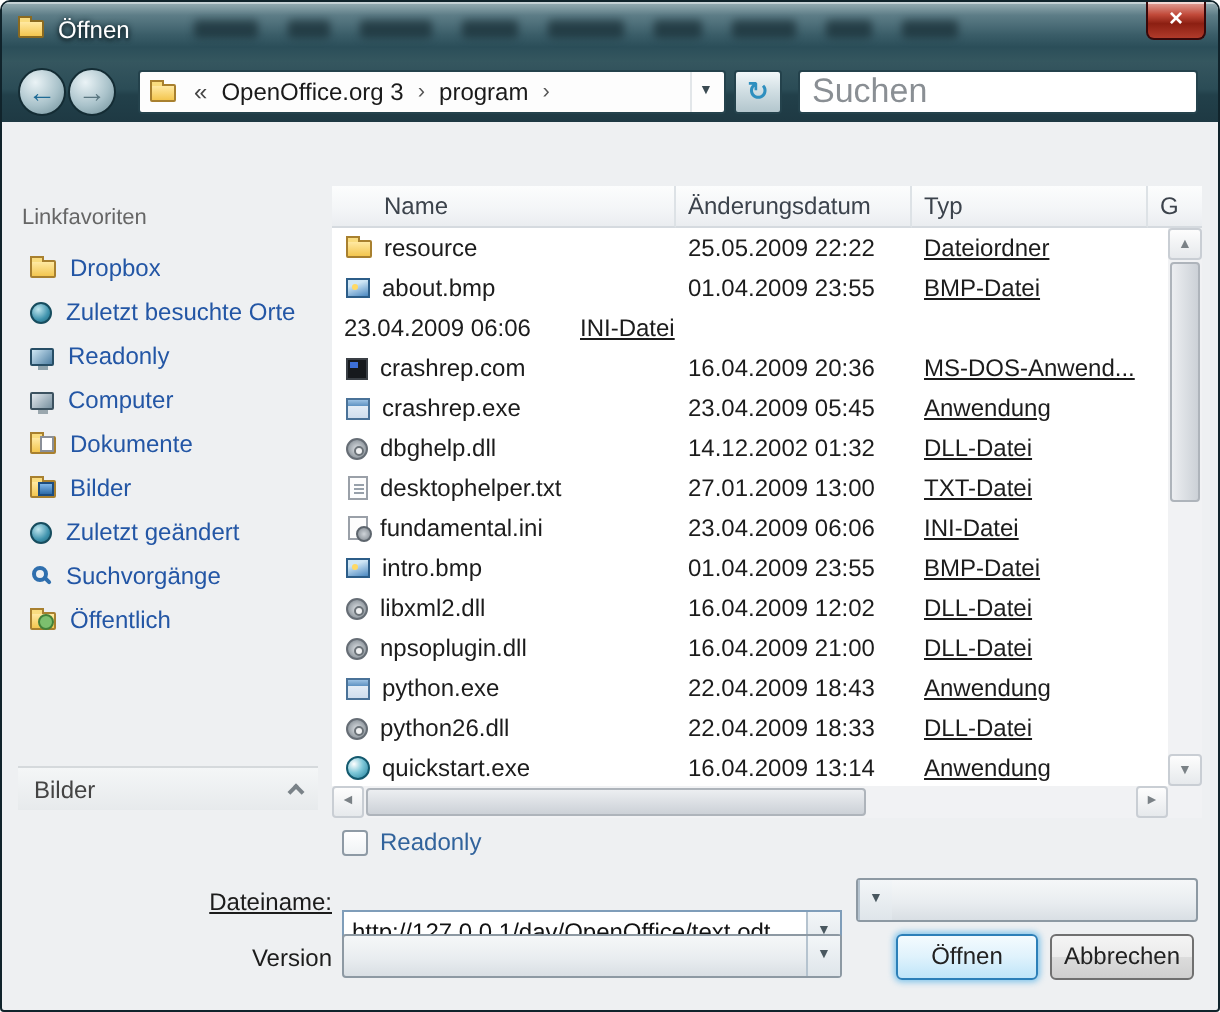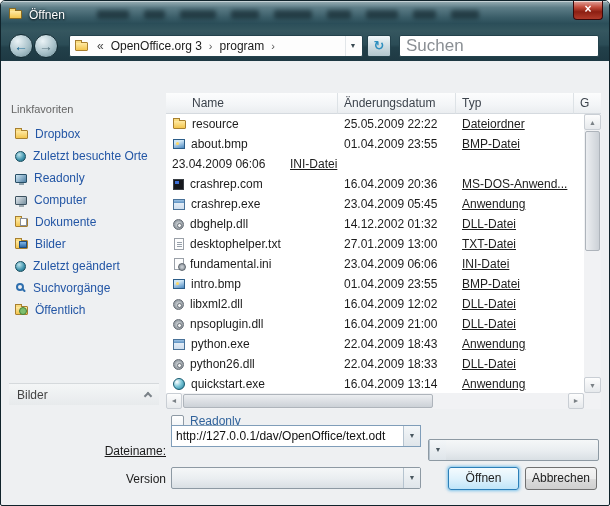--- a/index.html
+++ b/index.html
@@ -127,21 +127,21 @@
   .hthumb{position:absolute;top:1px;bottom:1px;left:17px;width:250px;border:1px solid #aeb4bb;border-radius:2px;background:linear-gradient(180deg,#eceef1,#ccd1d7);cursor:pointer;}
   .corner{position:absolute;right:0;bottom:0;width:17px;height:16px;background:#f1f2f4;}
 
   
   .readonly-row{position:absolute;left:170px;top:413px;display:flex;align-items:center;gap:6px;}
   .checkbox{width:13px;height:13px;border:1px solid #8e9aa5;background:linear-gradient(#fff,#f0f3f5);border-radius:2px;cursor:pointer;}
   .readonly-lbl{font-size:12px;color:#31639c;cursor:pointer;}
   .flabel{position:absolute;left:8px;width:157px;text-align:right;font-size:12px;color:#1c1c1c;}
   .lab-filename{top:443px;text-decoration:underline;}
   .lab-version{top:471px;}
-  .combo-edit{position:absolute;left:170px;top:424px;width:250px;height:22px;border:1px solid #7f9db9;background:#fff;display:flex;}
+  .combo-edit{position:absolute;left:170px;top:454px;width:250px;height:22px;border:1px solid #7f9db9;background:#fff;display:flex;}
   .combo-edit input{flex:1;border:none;outline:none;font-size:12px;padding:0 4px;color:#111;}
   .combo-arrow{width:17px;border-left:1px solid #b5c3cf;background:linear-gradient(180deg,#f3f6f8,#dfe5ea);color:#49575f;font-size:7px;text-align:center;line-height:20px;cursor:pointer;}
   .combo-drop{position:absolute;height:22px;border:1px solid #8d99a3;border-radius:2px;display:flex;align-items:center;
     background:linear-gradient(180deg,#f5f7f8,#e9edf0 55%,#d9dfe4);font-size:12px;color:#222;cursor:pointer;}
   .combo-drop .txt{flex:1;padding:0 6px;white-space:nowrap;overflow:hidden;}
   .combo-drop .combo-arrow{align-self:stretch;line-height:20px;}
   .drop-filetype{left:427px;top:438px;width:171px;}
   .drop-version{left:170px;top:466px;width:250px;}
   .btn{position:absolute;top:466px;height:23px;border-radius:3px;font-size:12px;color:#222;text-align:center;line-height:21px;cursor:pointer;}
   .btn-open{left:447px;width:71px;border:1px solid #2c7fb8;background:linear-gradient(180deg,#f4fbfe,#dff2fc 50%,#bfe5f9);box-shadow:0 0 3px 1px rgba(90,180,232,.75);}

